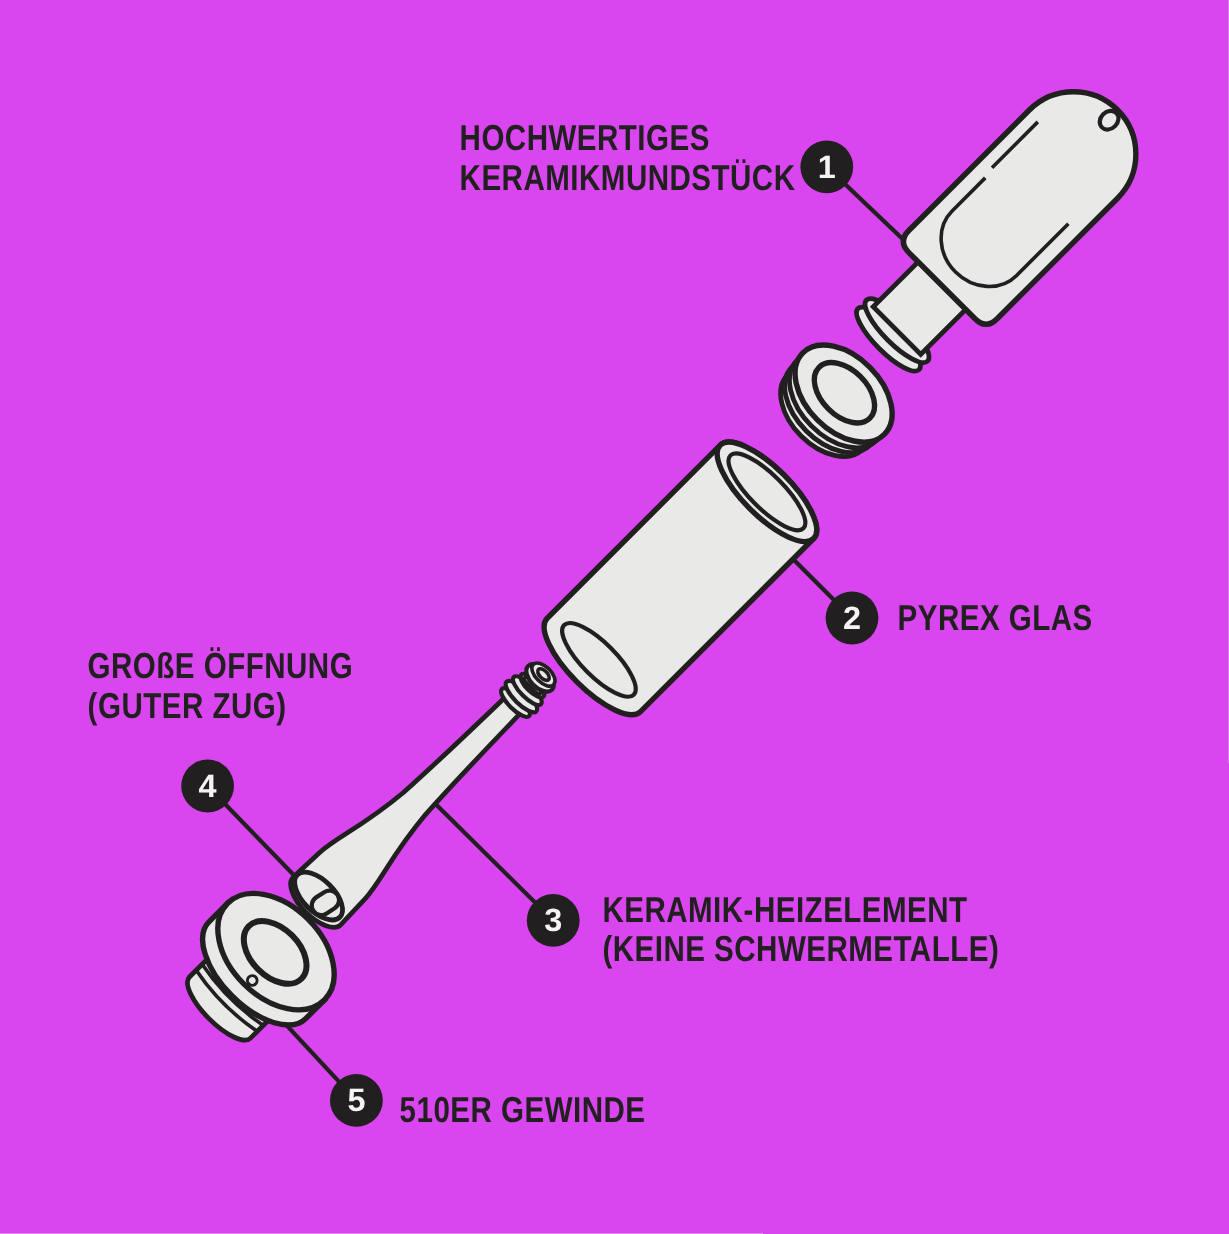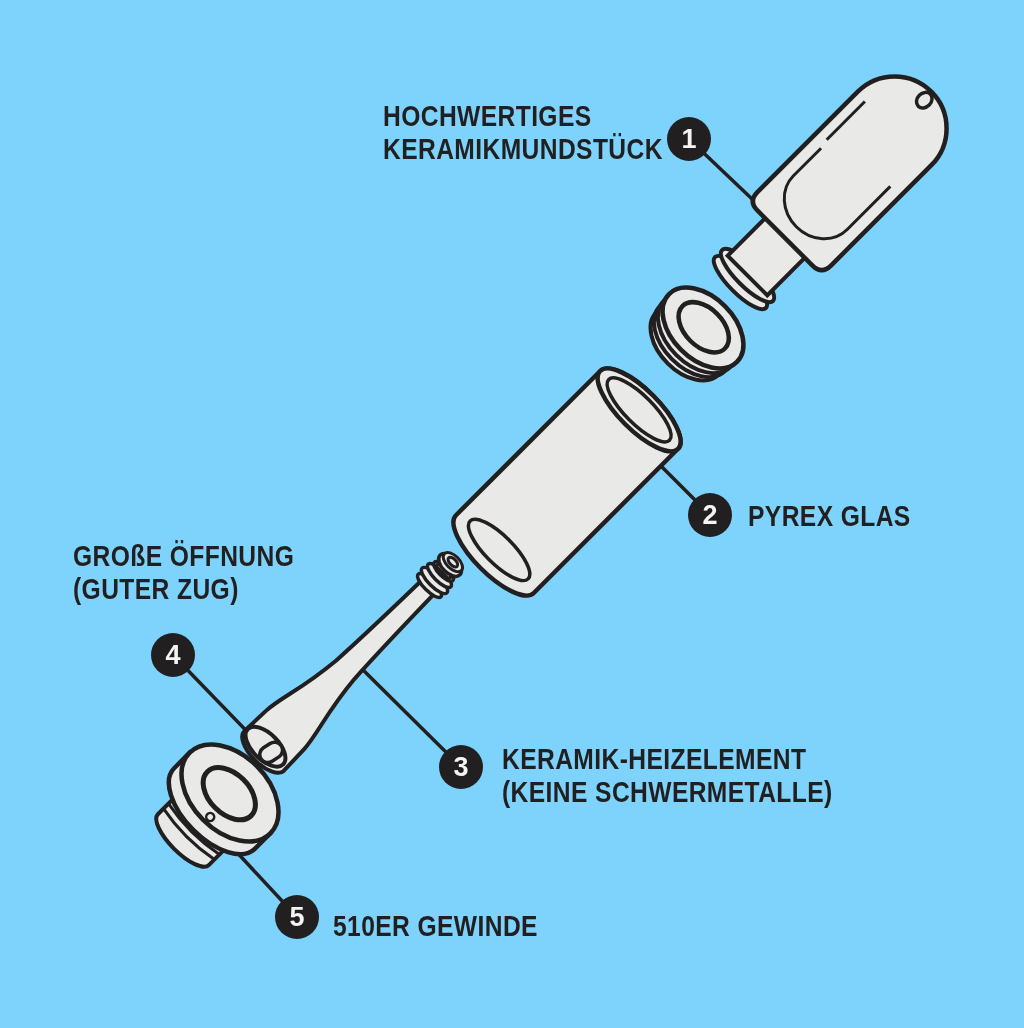--- a/index.html
+++ b/index.html
@@ -5,21 +5,21 @@
   html,body{margin:0;padding:0;}
   body{
     width:1024px;height:1028px;
     background:#e9e9e7;
     font-family:"Liberation Sans",sans-serif;
     overflow:hidden;
   }
   .canvas{
     position:relative;
     width:1024px;height:1028px;
-    background:#7dd3fc;
+    background:#d946ef;
   }
   .canvas svg{position:absolute;left:0;top:0;}
   .label{
     position:absolute;
     color:#221f20;
     font-weight:700;
     font-size:30px;
     line-height:33px;
     letter-spacing:.5px;
     transform:scaleX(.82);

